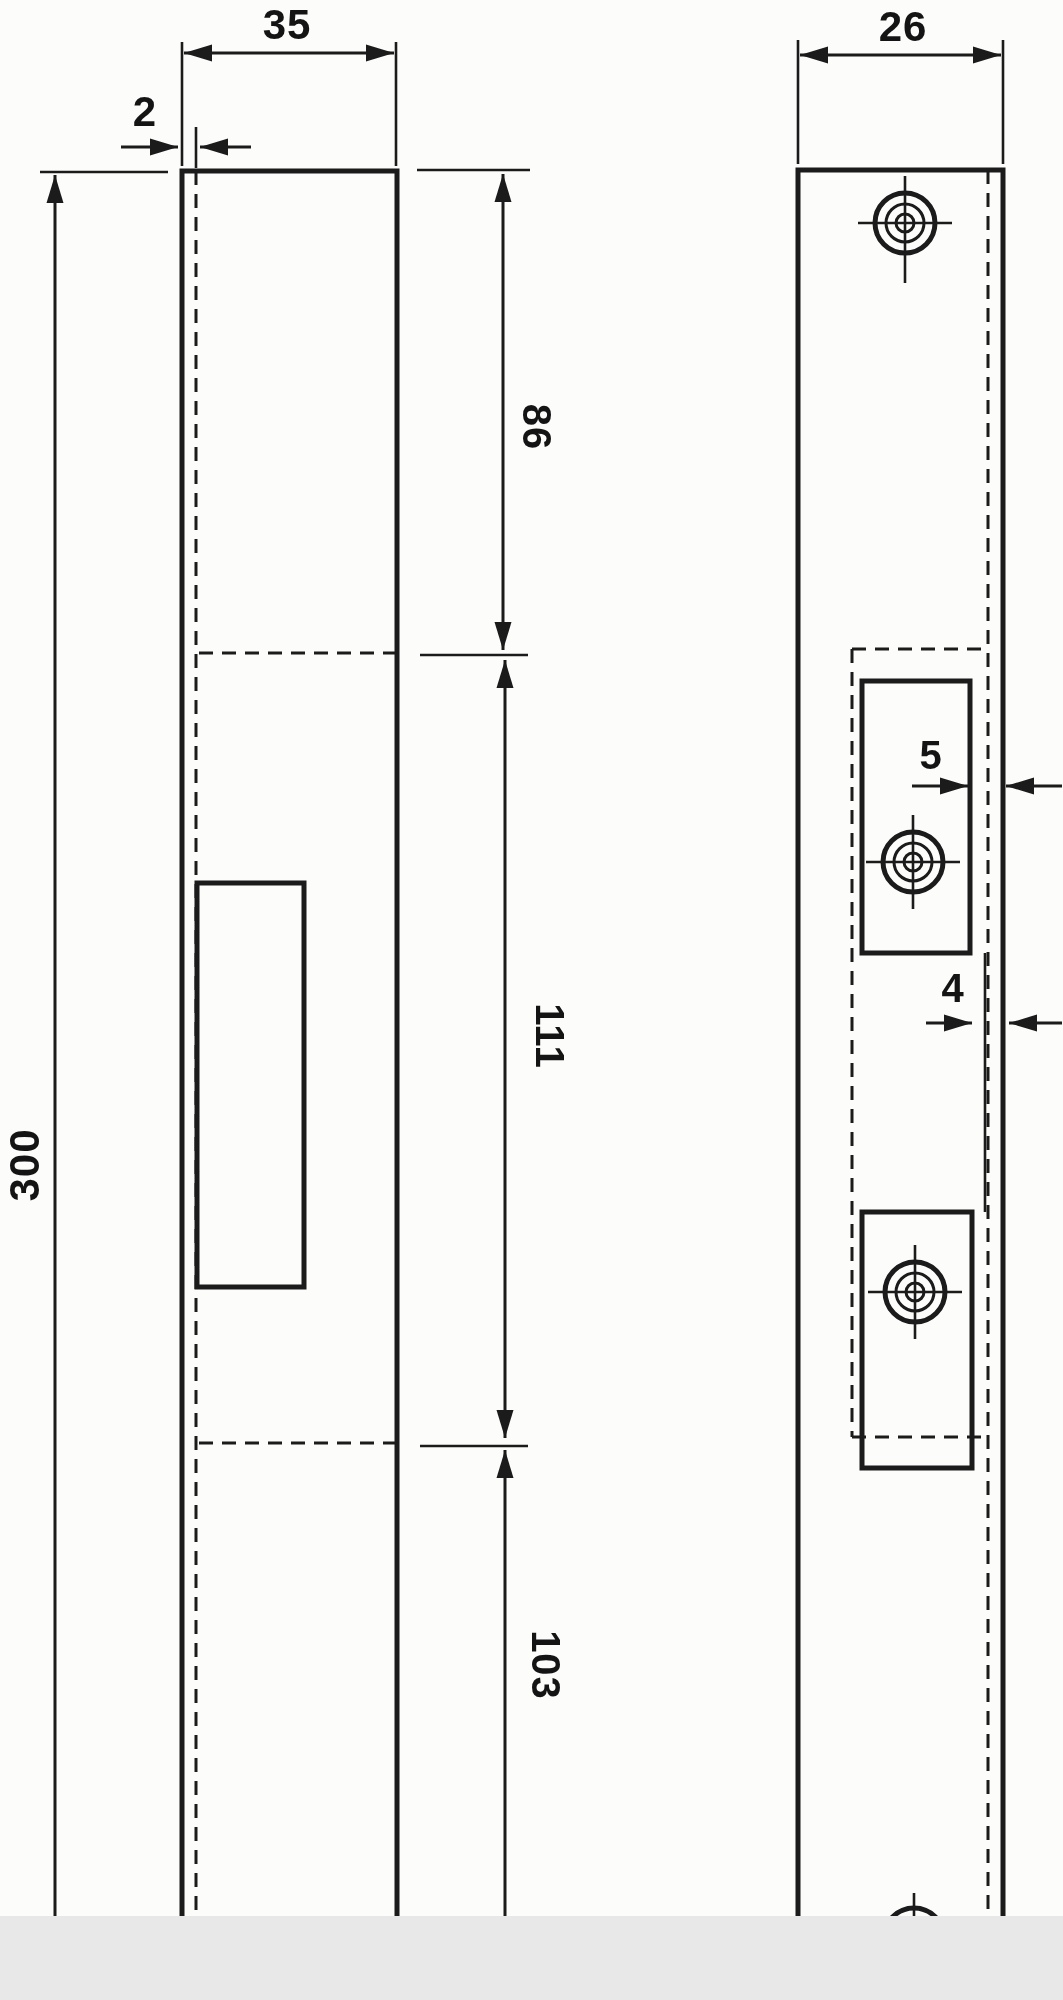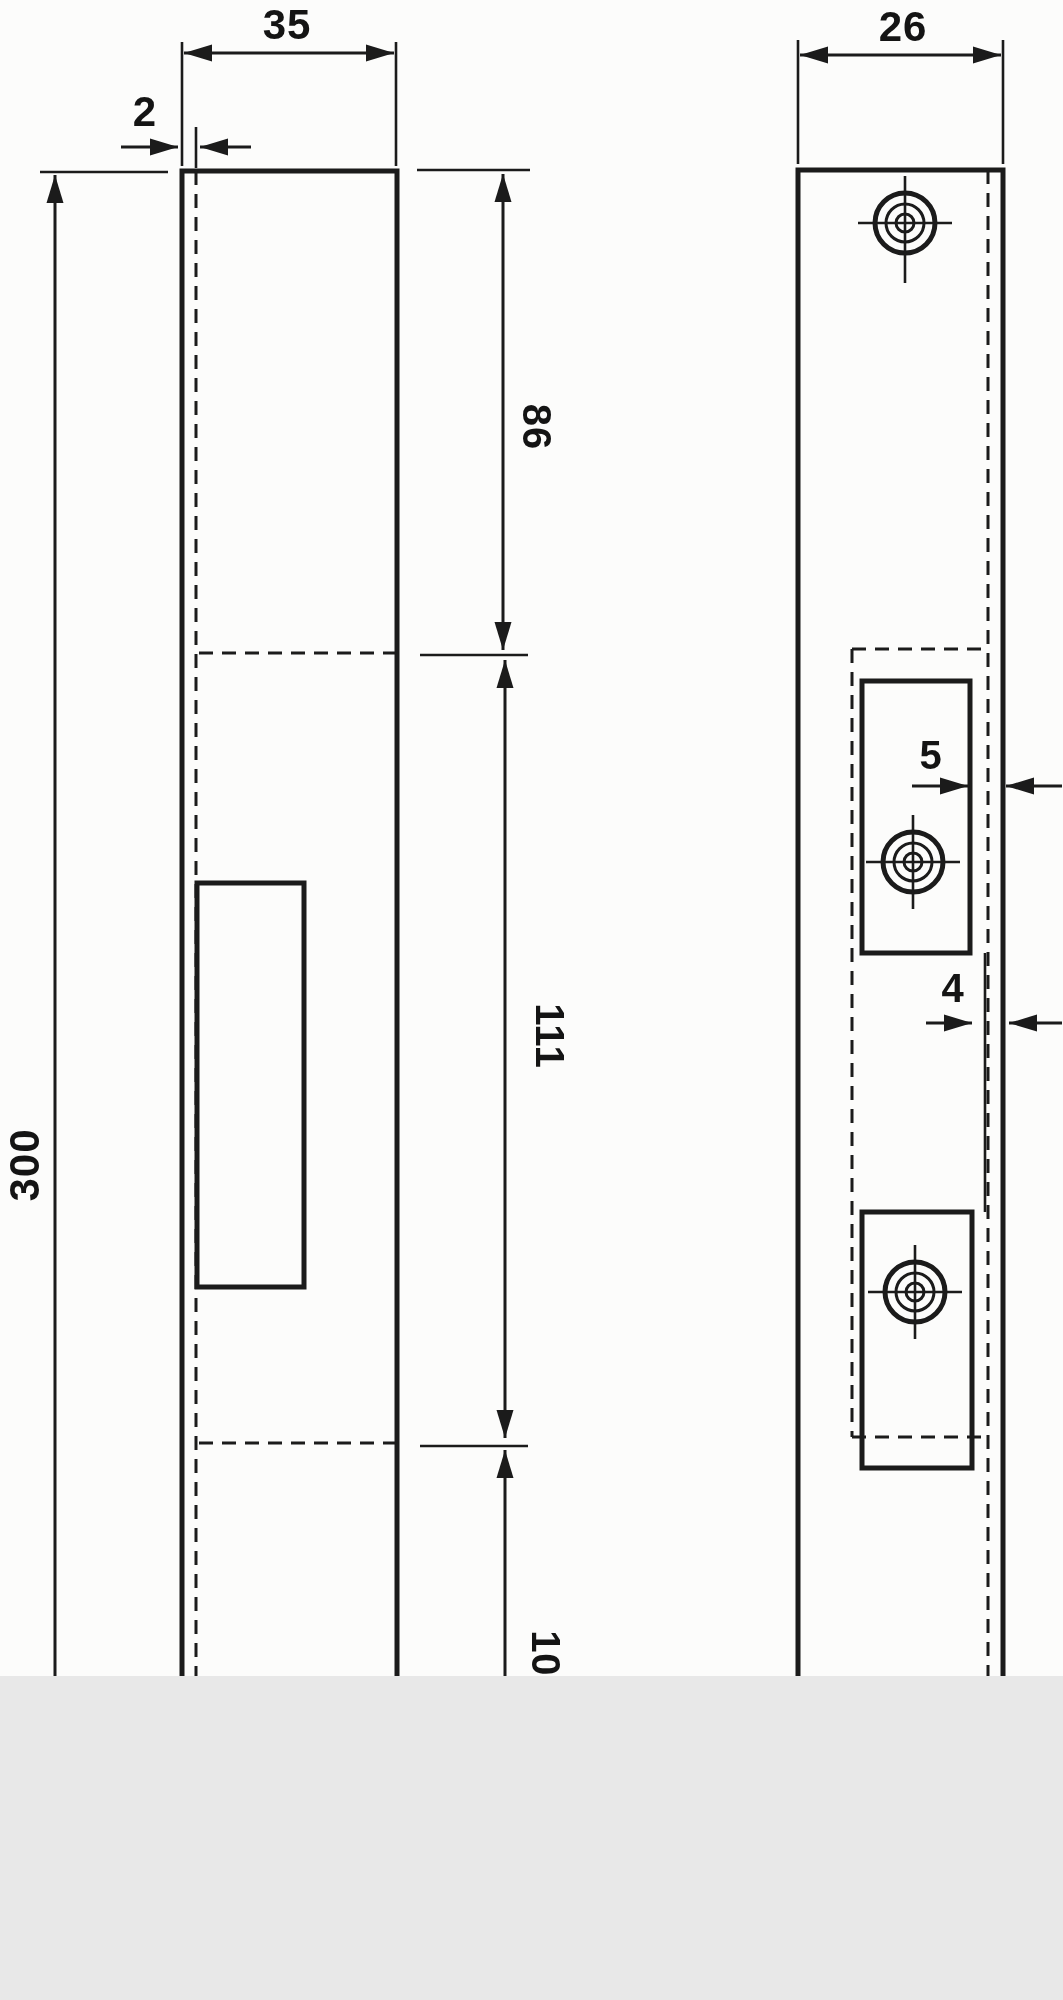--- a/index.html
+++ b/index.html
@@ -1,19 +1,19 @@
 <!DOCTYPE html>
 <html><head>
 <meta charset="utf-8">
 <title>Technical Drawing</title>
 <style>
   html,body{margin:0;padding:0;background:#e8e8e8;}
   .stage{
     position:relative;
-    width:1063px;height:1676px;
+    width:1063px;height:1916px;
     background:#fcfcfb;
     overflow:hidden;
     font-family:"Liberation Sans", sans-serif;
   }
   svg{display:block}
   .ln{stroke:#1b1b1b;fill:none;stroke-linecap:butt;}
   .w5{stroke-width:5;}
   .w3{stroke-width:3;}
   .w2{stroke-width:2.6;}
   .dash{stroke-width:3;stroke-dasharray:14 9;}

